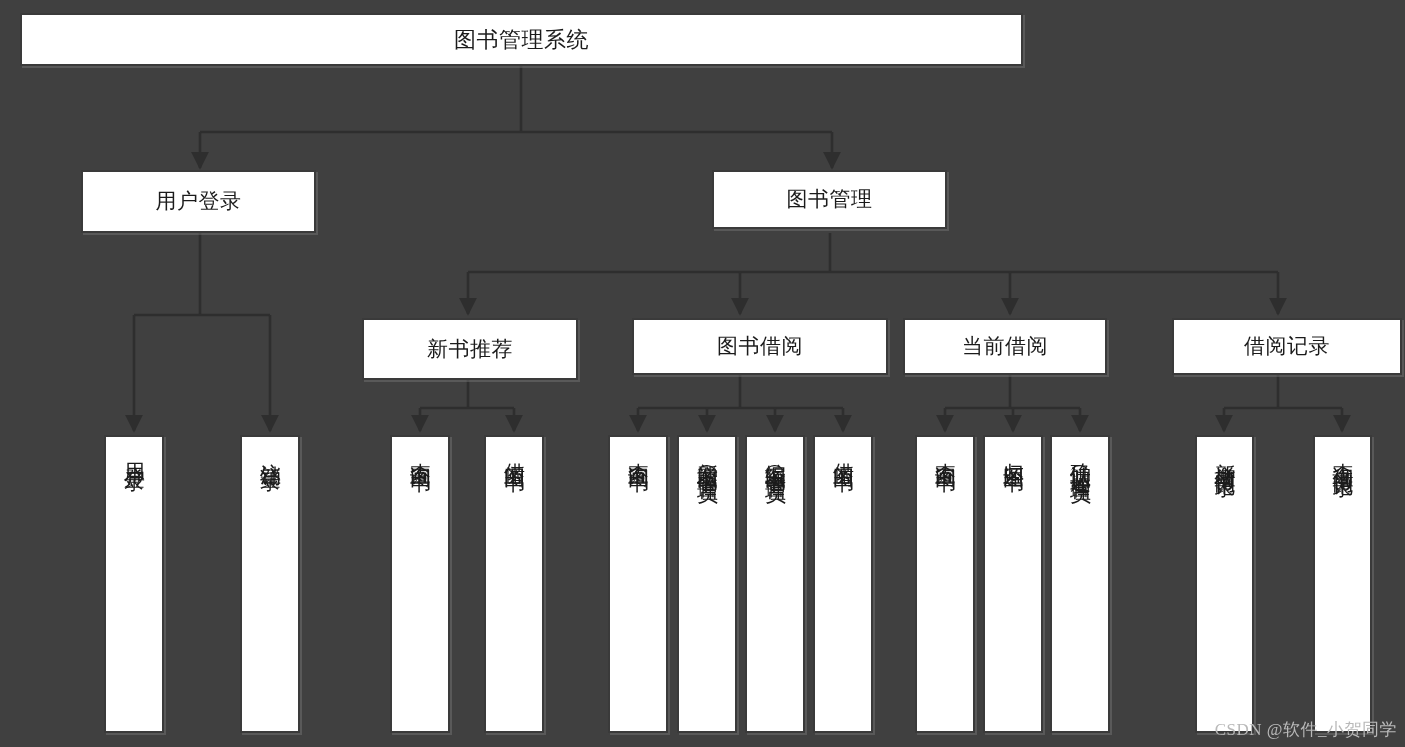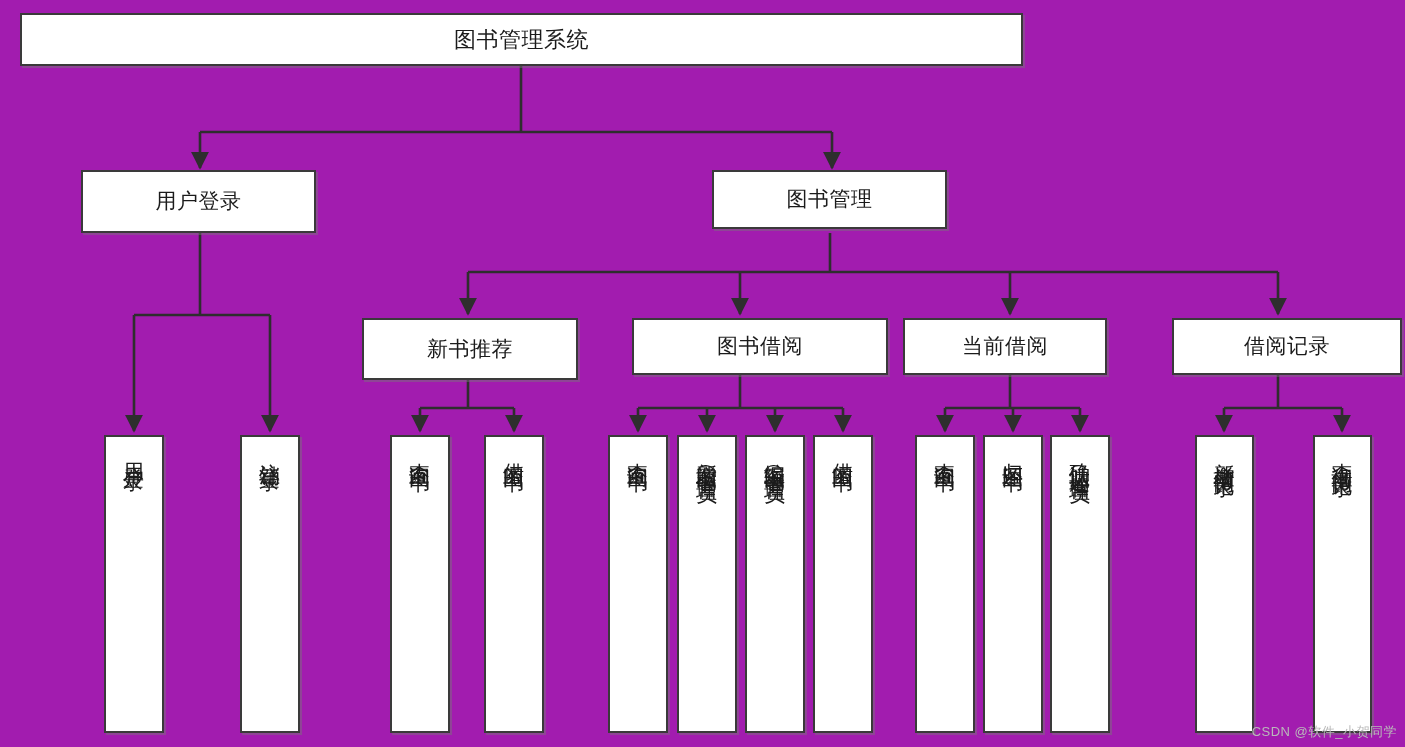--- a/index.html
+++ b/index.html
@@ -8,22 +8,23 @@
     padding: 0;
     background: #ffffff;
   }
   body {
     font-family: "Liberation Sans", "DejaVu Sans", sans-serif;
   }
   #diagram-canvas {
     position: relative;
     width: 1405px;
     height: 747px;
-    background: #a21caf;
+    background: #404040;
     overflow: hidden;
+    font-family: Liberation Serif, serif;
   }
   #connector-layer {
     position: absolute;
     left: 0;
     top: 0;
     width: 1405px;
     height: 747px;
   }
   .node {
     position: absolute;
@@ -58,21 +59,21 @@
     text-orientation: upright;
     font-size: 21px;
     letter-spacing: 3px;
     line-height: 1;
     white-space: nowrap;
   }
   #watermark {
     position: absolute;
     right: 8px;
     bottom: 6px;
-    font-size: 13px;
+    font-size: 17px;
     color: #b9b9b9;
     letter-spacing: 0.5px;
     white-space: nowrap;
     z-index: 5;
     pointer-events: none;
   }
 </style>
 </head>
 <body>
 

